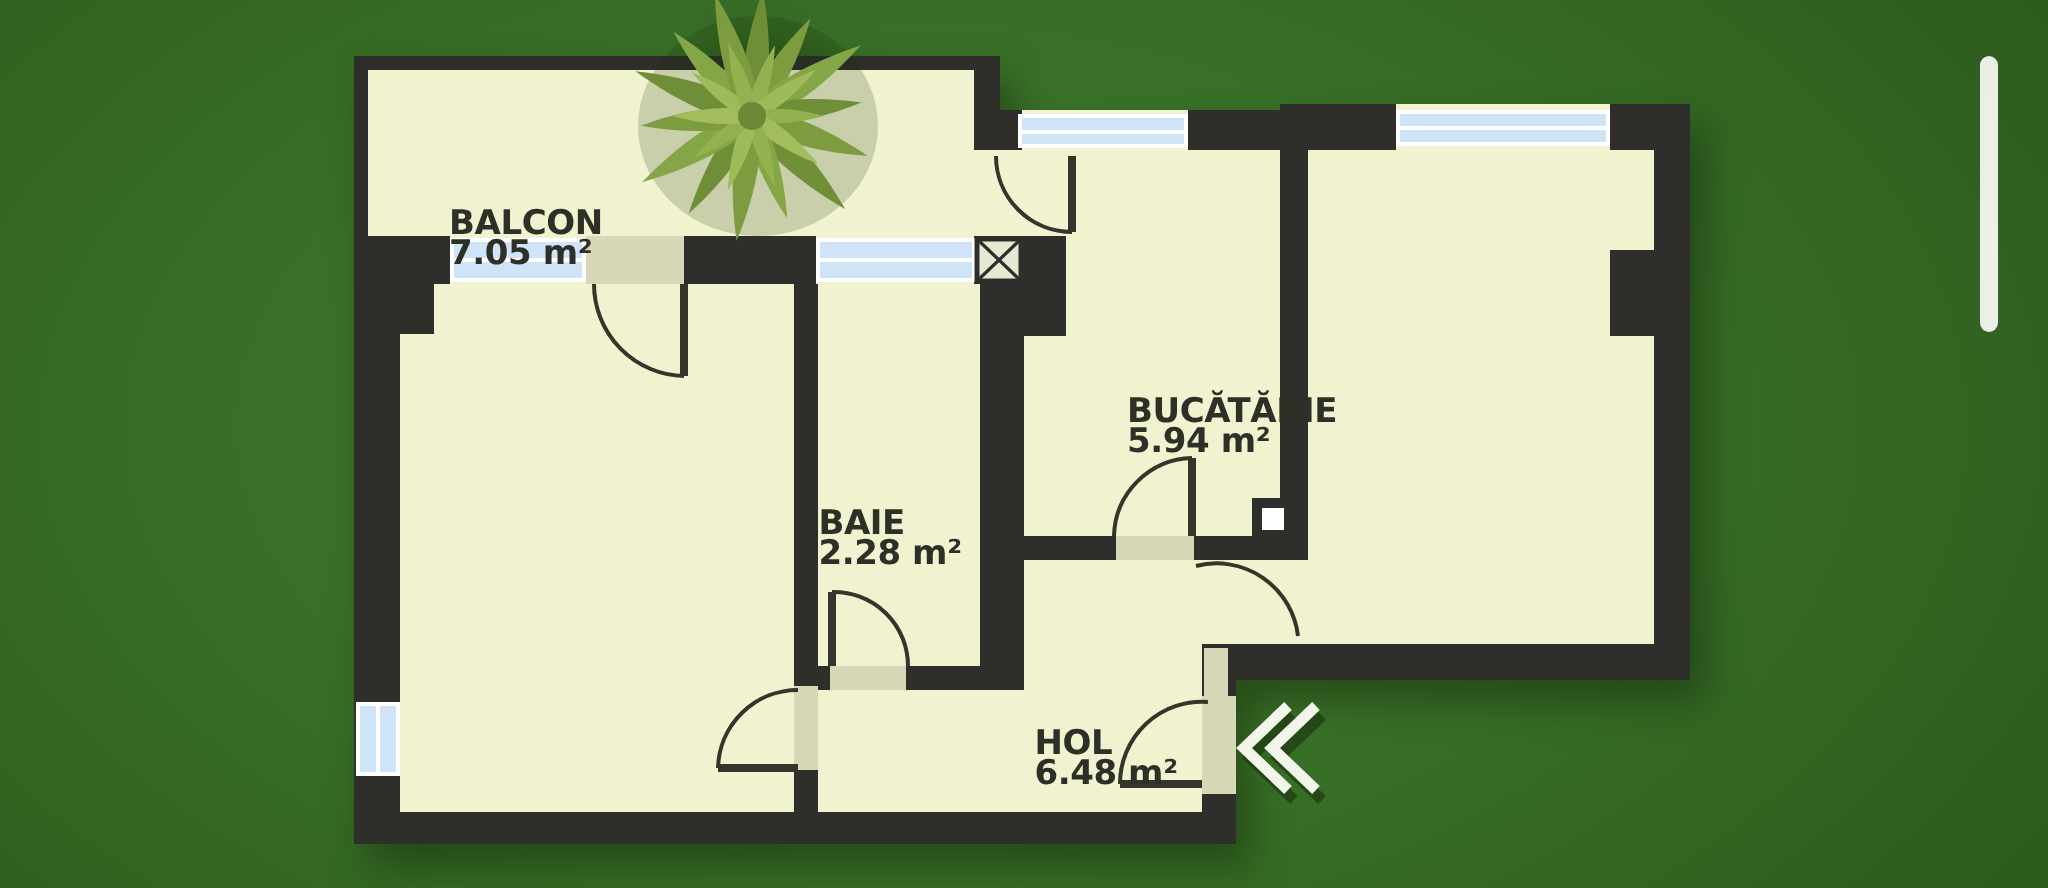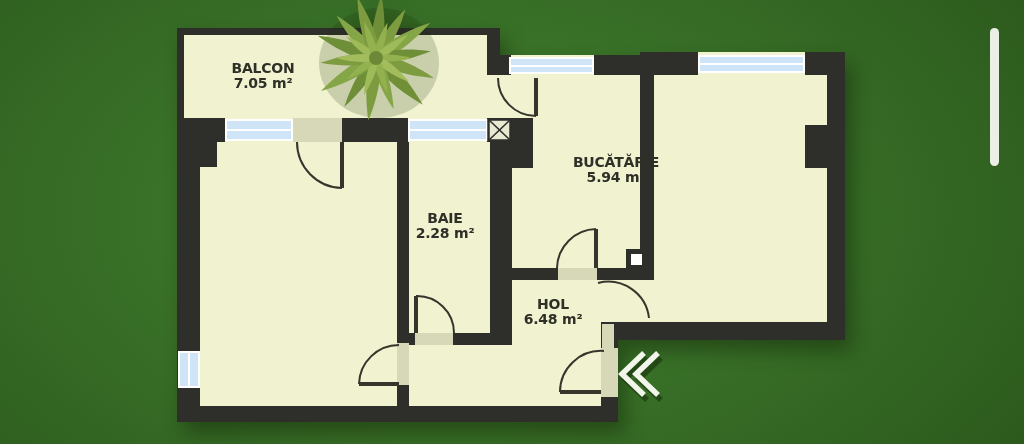--- a/index.html
+++ b/index.html
@@ -11,22 +11,22 @@
   .screen{position:relative;width:1024px;height:444px;overflow:hidden;
     background:radial-gradient(ellipse 760px 460px at 44% 48%, var(--bg-center) 0%, var(--bg-mid) 45%, var(--bg-edge) 95%);
     font-family:"DejaVu Sans", sans-serif;}
   .plan{position:absolute;inset:0;filter:drop-shadow(7px 11px 10px rgba(15,30,5,.45));}
   .f{position:absolute;background:var(--floor);}
   .w{position:absolute;background:var(--wall);}
   .t{position:absolute;background:var(--threshold);}
   .win{position:absolute;background:var(--frame);display:flex;flex-direction:column;padding:2px;gap:2px;box-sizing:border-box;}
   .win.v{flex-direction:row;}
   .pane{flex:1;background:var(--glass);}
-  .room-label{position:absolute;transform:translate(-50%,-50%);display:flex;flex-direction:column;align-items:center;
-    line-height:15px;font-weight:bold;font-size:14px;letter-spacing:-.2px;color:var(--label);white-space:nowrap;text-align:center;}
+  .room-label{position:absolute;transform:translate(-50%,-50%);display:flex;flex-direction:column;align-items:flex-start;
+    line-height:15px;font-weight:bold;font-size:17px;letter-spacing:-.2px;color:var(--label);white-space:nowrap;text-align:center;margin-top:44px;}
   .overlay{position:absolute;left:0;top:0;}
   .scrollbar{position:absolute;left:990px;top:28px;width:9px;height:138px;border-radius:5px;background:var(--scrollbar);opacity:.96;}
 </style>
 </head>
 <body>
 
 <div class="screen">
 
   <div class="plan">
 
@@ -129,21 +129,21 @@
       <span>7.05 m²</span>
     </div>
     <div class="room-label" style="left:445px;top:226px">
       <span>BAIE</span>
       <span>2.28 m²</span>
     </div>
     <div class="room-label" style="left:616px;top:170px">
       <span>BUCĂTĂRIE</span>
       <span>5.94 m²</span>
     </div>
-    <div class="room-label" style="left:553px;top:312px">
+    <div class="room-label" style="left:553px;top:336px">
       <span>HOL</span>
       <span>6.48 m²</span>
     </div>
 
     <svg class="overlay" style="left:296px;top:-22px" width="160" height="160" viewBox="0 0 160 160">
       <defs>
           <path id="leaf" d="M0,8 C9,-6 7,-34 0,-60 C-7,-34 -9,-6 0,8 Z"></path>
         </defs>
       <ellipse cx="83" cy="85" rx="60" ry="55" fill="rgba(25,45,8,0.18)"></ellipse>
       <g>

